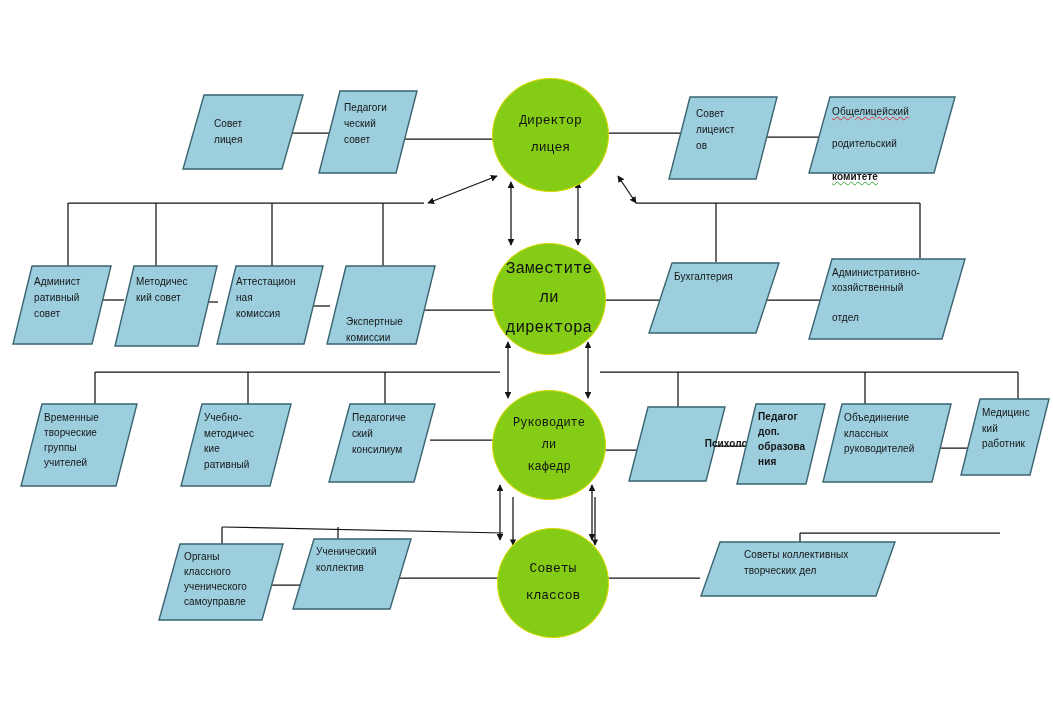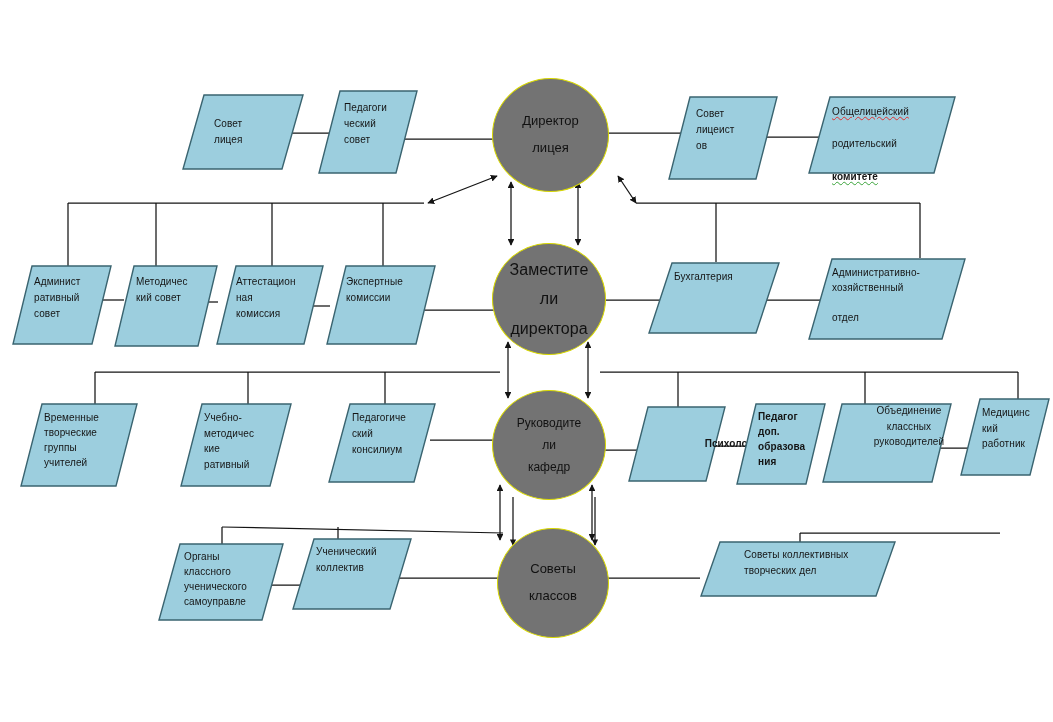--- a/index.html
+++ b/index.html
@@ -8,23 +8,23 @@
   #wires{position:absolute;left:0;top:0;width:1053px;height:722px;}
 
   .para{position:absolute;box-sizing:border-box;}
   .para .shape{position:absolute;left:0;top:0;width:100%;height:100%;}
   .para .txt{position:absolute;left:0;top:0;width:100%;height:100%;
     display:flex;flex-direction:column;justify-content:center;
     font-size:10px;color:#151515;line-height:1.62;letter-spacing:.1px;
     white-space:pre-line;}
   .para.b .txt{font-weight:bold;}
 
-  .circ{position:absolute;border-radius:50%;background:#737373;border:1px solid #d8d800;
+  .circ{position:absolute;border-radius:50%;background:#84cc16;border:1px solid #d8d800;
     display:flex;flex-direction:column;align-items:center;justify-content:center;
-    font-size:13px;color:#111;line-height:2.05;text-align:center;white-space:pre-line;}
+    font-size:13px;color:#111;line-height:2.05;text-align:center;white-space:pre-line;font-family:Liberation Mono, monospace;}
 
   .sp-red{text-decoration:underline;text-decoration-style:wavy;text-decoration-color:#e03030;
     text-decoration-thickness:1px;text-underline-offset:1px;}
   .sp-green{text-decoration:underline;text-decoration-style:wavy;text-decoration-color:#3aa33a;
     text-decoration-thickness:1px;text-underline-offset:1px;font-weight:bold;}
 </style>
 </head>
 <body>
 
 <div id="stage">
@@ -189,21 +189,21 @@
     </svg>
     <div class="txt" style="padding-left:20px;padding-right:6px;justify-content:flex-start;padding-top:9px;">Аттестацион
 ная
 комиссия</div>
   </div>
 
   <div class="para" style="left:326px;top:265px;width:110px;height:80px;">
     <svg class="shape" viewBox="0 0 110 80" preserveAspectRatio="none">
       <polygon points="20,1 109,1 90,79 1,79" fill="#9ccede" stroke="#3a6470" stroke-width="1.4"></polygon>
     </svg>
-    <div class="txt" style="padding-left:20px;padding-right:6px;justify-content:flex-start;padding-top:9px;">Экспертные
+    <div class="txt" style="padding-left:20px;padding-right:6px;justify-content:flex-start;padding-top:9px;margin-top:40px;">Экспертные
 комиссии</div>
   </div>
 
   <div class="para" style="left:648px;top:262px;width:132px;height:72px;">
     <svg class="shape" viewBox="0 0 132 72" preserveAspectRatio="none">
       <polygon points="24,1 131,1 108,71 1,71" fill="#9ccede" stroke="#3a6470" stroke-width="1.4"></polygon>
     </svg>
     <div class="txt" style="padding-left:26px;padding-right:8px;justify-content:flex-start;padding-top:7px;">Бухгалтерия</div>
   </div>
 
@@ -260,21 +260,21 @@
     <div class="txt" style="padding-left:22px;padding-right:4px;justify-content:flex-start;padding-top:6px;line-height:1.5;">Педагог
 доп.
 образова
 ния</div>
   </div>
 
   <div class="para" style="left:822px;top:403px;width:130px;height:80px;">
     <svg class="shape" viewBox="0 0 130 80" preserveAspectRatio="none">
       <polygon points="20,1 129,1 110,79 1,79" fill="#9ccede" stroke="#3a6470" stroke-width="1.4"></polygon>
     </svg>
-    <div class="txt" style="padding-left:22px;padding-right:6px;justify-content:flex-start;line-height:1.55;text-align:center;">Объединение
+    <div class="txt" style="padding-left:22px;padding-right:6px;justify-content:flex-start;padding-top:7px;line-height:1.55;">Объединение
 классных
 руководителей</div>
   </div>
 
   <div class="para" style="left:960px;top:398px;width:90px;height:78px;">
     <svg class="shape" viewBox="0 0 90 78" preserveAspectRatio="none">
       <polygon points="20,1 89,1 70,77 1,77" fill="#9ccede" stroke="#3a6470" stroke-width="1.4"></polygon>
     </svg>
     <div class="txt" style="padding-left:22px;padding-right:4px;justify-content:flex-start;padding-top:7px;line-height:1.55;">Медицинс
 кий

